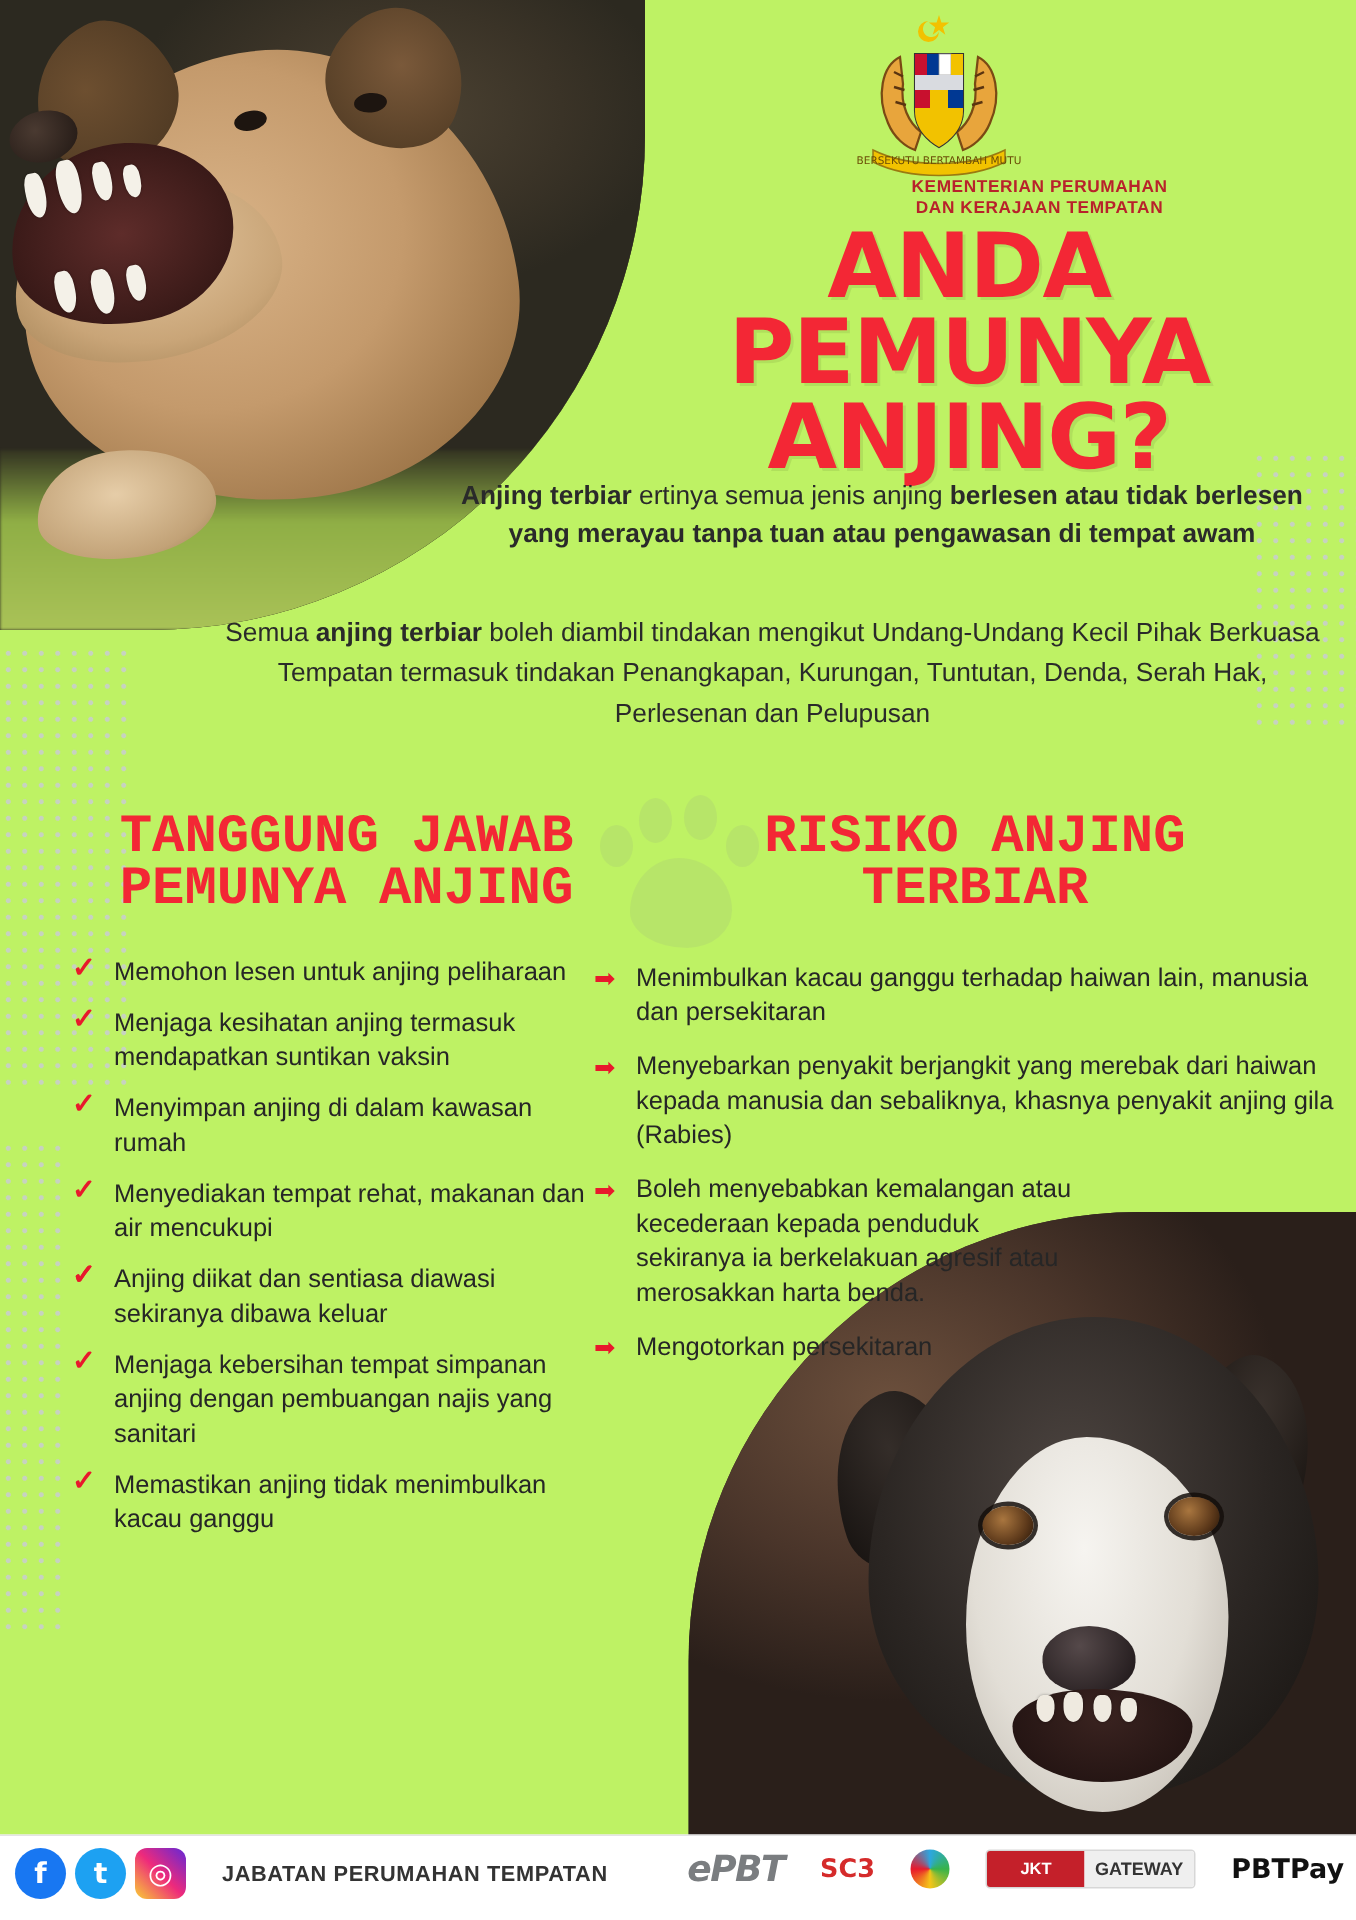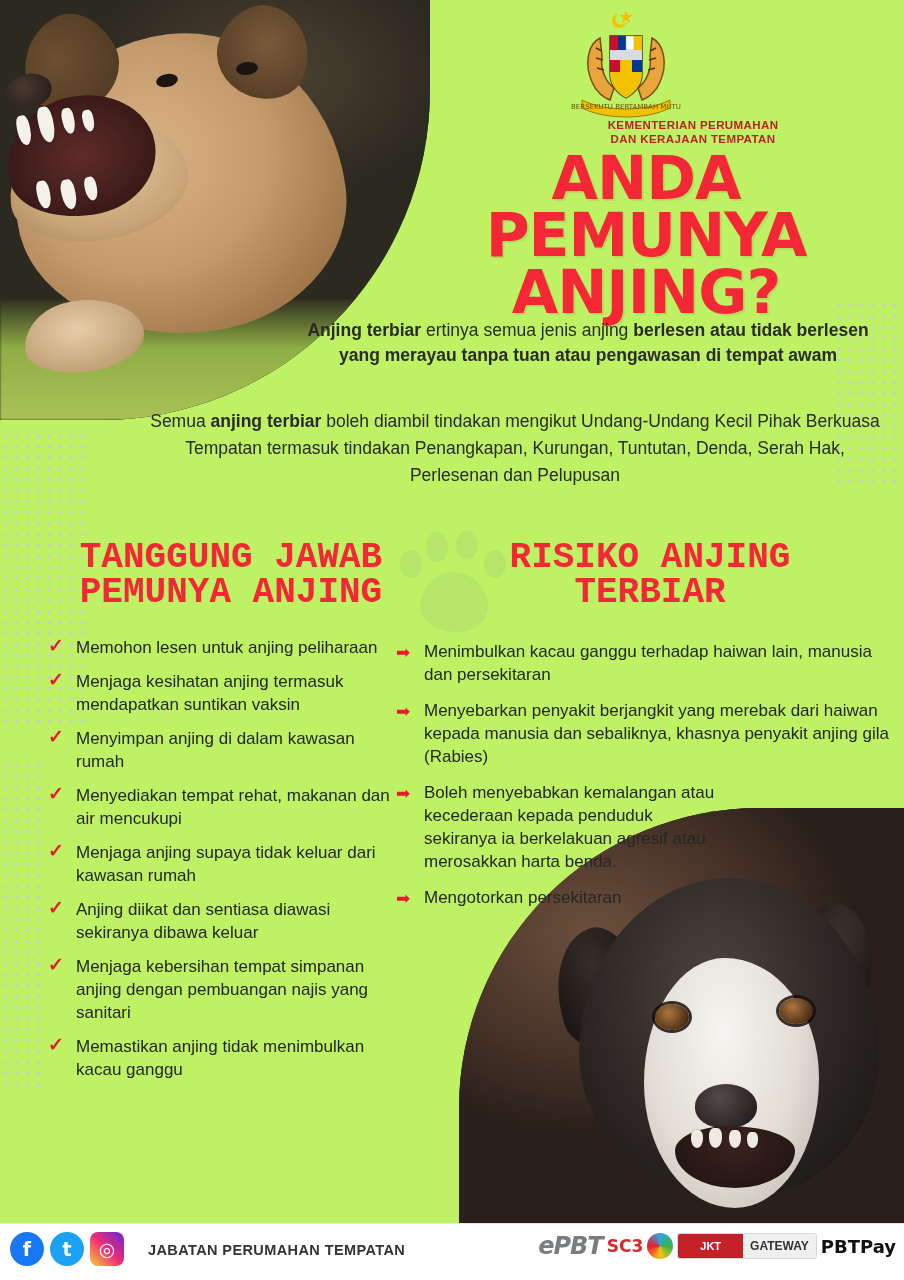--- a/index.html
+++ b/index.html
@@ -228,21 +228,21 @@
     background:#ffffff;border-top:1px solid #e4e4e4;
   }
   .footer-social{position:absolute;left:10px;top:8px;display:flex;gap:6px;align-items:center;}
   .sicon{width:34px;height:34px;border-radius:8px;display:flex;align-items:center;justify-content:center;color:#fff;font-weight:bold;font-size:19px;font-family:"DejaVu Sans",sans-serif;}
   #fb{background:#1877f2;border-radius:50%;}
   #tw{background:#1da1f2;border-radius:50%;}
   #ig{background:linear-gradient(45deg,#f9ce34,#ee2a7b,#6228d7);}
   .footer-label{
     position:absolute;left:148px;top:18px;font-size:14.5px;font-weight:bold;color:#333;letter-spacing:.4px;
   }
-  .footer-right{position:absolute;right:8px;top:8px;display:flex;gap:4px;align-items:center;}
+  .footer-right{position:absolute;right:8px;top:8px;display:flex;gap:24px;align-items:center;}
   .brand{font-weight:bold;font-size:17px;font-family:"DejaVu Sans",sans-serif;}
   #epbt{color:#7a7d80;font-style:italic;font-size:24px;letter-spacing:-1px;}
   #sc3{color:#d52b2b;font-size:17px;}
   #jkt-gateway{display:flex;align-items:center;border:1px solid #d7d7d7;border-radius:3px;overflow:hidden;height:24px;}
   #jkt-gateway .jkt{background:#c4202a;color:#fff;font-size:11px;padding:0 22px;line-height:24px;font-weight:bold;}
   #jkt-gateway .gw{background:#efefef;color:#333;font-size:12px;padding:18px 7px;line-height:24px;font-weight:bold;}
   #pbtpay{color:#111;font-size:18px;}
   .globe{width:26px;height:26px;border-radius:50%;background:conic-gradient(#2ca7e0,#37b34a,#f5c518,#e8192c,#2ca7e0);}
 </style>
 </head>
@@ -352,21 +352,21 @@
   <div class="col-head" id="head-right">
     <div>RISIKO ANJING</div>
     <div>TERBIAR</div>
   </div>
 
   <ul class="plain list-left">
     <li><span class="tick">✓</span><span>Memohon lesen untuk anjing peliharaan</span></li>
     <li><span class="tick">✓</span><span>Menjaga kesihatan anjing termasuk mendapatkan suntikan vaksin</span></li>
     <li><span class="tick">✓</span><span>Menyimpan anjing di dalam kawasan rumah</span></li>
     <li><span class="tick">✓</span><span>Menyediakan tempat rehat, makanan dan air mencukupi</span></li>
-    <li><span class="tick">✓</span><span>Menjaga anjing supaya tidak keluar dari kawasan rumah</span></li>
+    <li><span class="tick">✓</span></li>
     <li><span class="tick">✓</span><span>Anjing diikat dan sentiasa diawasi sekiranya dibawa keluar</span></li>
     <li><span class="tick">✓</span><span>Menjaga kebersihan tempat simpanan  anjing dengan pembuangan najis yang sanitari</span></li>
     <li><span class="tick">✓</span><span>Memastikan anjing tidak menimbulkan kacau ganggu</span></li>
   </ul>
 
   <ul class="plain list-right">
     <li><span class="arrow">➡</span><span>Menimbulkan kacau ganggu terhadap haiwan lain, manusia dan persekitaran</span></li>
     <li><span class="arrow">➡</span><span>Menyebarkan penyakit berjangkit yang merebak dari haiwan kepada manusia dan sebaliknya, khasnya penyakit anjing gila (Rabies)</span></li>
     <li class="narrow"><span class="arrow">➡</span><span>Boleh menyebabkan kemalangan atau kecederaan kepada penduduk sekiranya ia berkelakuan agresif atau merosakkan harta benda.</span></li>
     <li class="narrow2"><span class="arrow">➡</span><span>Mengotorkan persekitaran</span></li>

